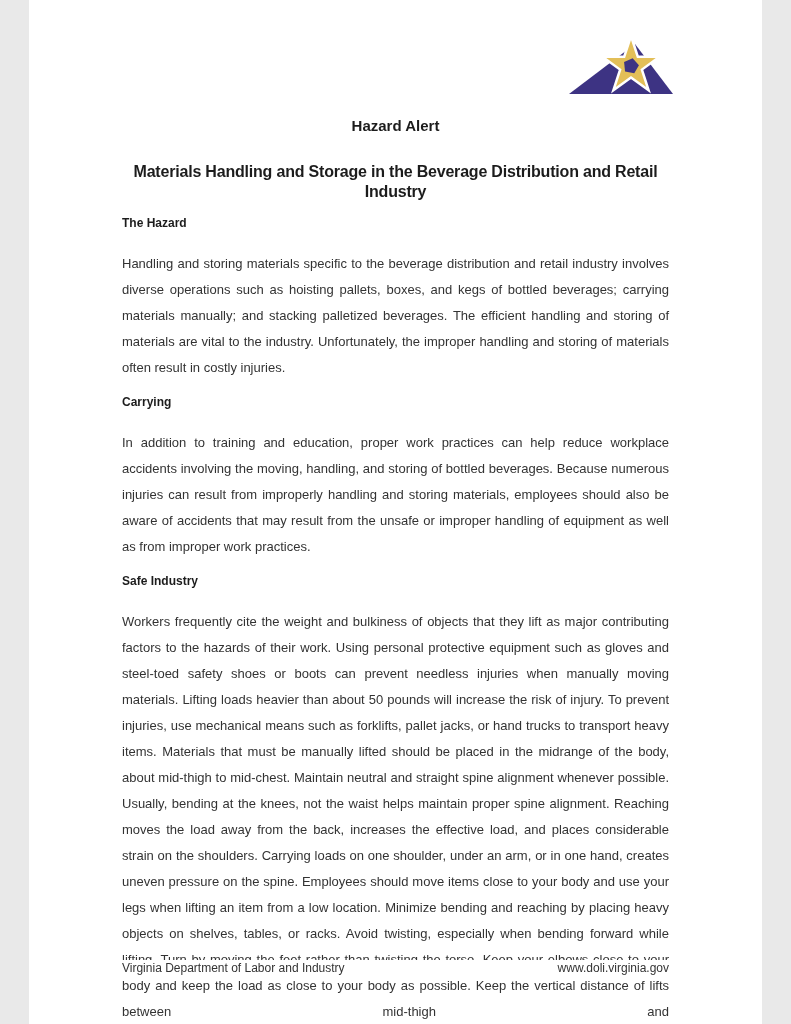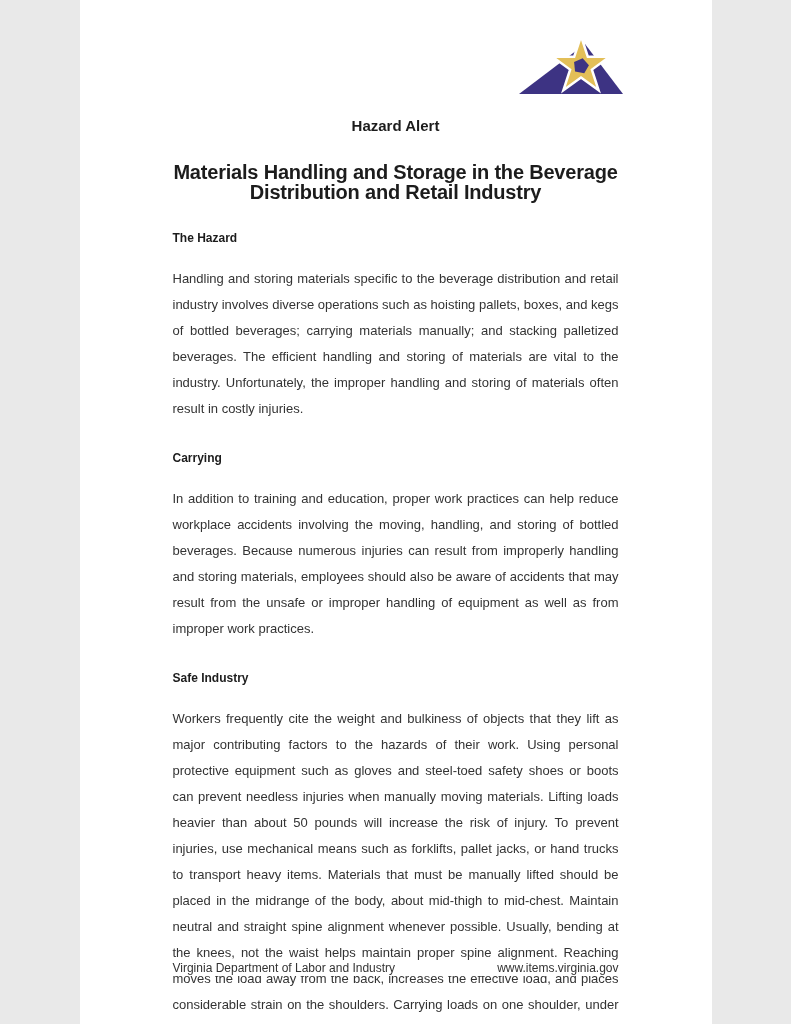--- a/index.html
+++ b/index.html
@@ -1,20 +1,20 @@
 <!DOCTYPE html>
 <html><head>
 <meta charset="utf-8">
 <style>
   * { margin: 0; padding: 0; box-sizing: border-box; }
   html, body { background: #e9e9e9; }
   body { font-family: "Liberation Sans", "DejaVu Sans", sans-serif; }
   .page {
     position: relative;
-    width: 632px;
+    width: 733px;
     height: 1024px;
     margin: 0 auto;
     background: #ffffff;
     overflow: hidden;
     color: #2b2b2b;
   }
   .logo {
     position: absolute;
     top: 28px;
     right: 88px;
@@ -31,28 +31,28 @@
     padding-top: 116px;
     text-align: center;
     font-size: 15px;
     font-weight: bold;
     color: #1c1c1c;
     line-height: 20px;
   }
   .doc-h2 {
     margin-top: 26px;
     text-align: center;
-    font-size: 20px;
+    font-size: 16px;
     font-weight: bold;
     letter-spacing: -0.2px;
     color: #1c1c1c;
     line-height: 20px;
   }
   .sec-h {
-    margin-top: 28px;
+    margin-top: 13px;
     font-size: 12px;
     font-weight: bold;
     color: #1c1c1c;
     line-height: 16px;
   }
   .sec-p {
     margin-top: 20px;
     font-size: 13px;
     line-height: 26px;
     text-align: justify;
@@ -103,16 +103,16 @@
 
     <section>
       <div class="sec-h">Safe Industry</div>
       <p class="sec-p cut-off">Workers frequently cite the weight and bulkiness of objects that they lift as major contributing factors to the hazards of their work.  Using personal protective equipment such as gloves and steel-toed safety shoes or boots can prevent needless injuries when manually moving materials.  Lifting loads heavier than about 50 pounds will increase the risk of injury. To prevent injuries, use mechanical means such as forklifts, pallet jacks, or hand trucks to transport heavy items.  Materials that must be manually lifted should be placed in the midrange of the body, about mid-thigh to mid-chest. Maintain neutral and straight spine alignment whenever possible. Usually, bending at the knees, not the waist helps maintain proper spine alignment.  Reaching moves the load away from the back, increases the effective load, and places considerable strain on the shoulders.  Carrying loads on one shoulder, under an arm, or in one hand, creates uneven pressure on the spine.  Employees should move items close to your body and use your legs when lifting an item from a low location.  Minimize bending and reaching by placing heavy objects on shelves, tables, or racks. Avoid twisting, especially when bending forward while lifting. Turn by moving the feet rather than twisting the torso.  Keep your elbows close to your body and keep the load as close to your body as possible.  Keep the vertical distance of lifts between mid-thigh and</p>
     </section>
 
   </div>
 
   <div class="footer">
     <span>Virginia Department of Labor and Industry</span>
-    <span>www.items.virginia.gov</span>
+    <span>www.doli.virginia.gov</span>
   </div>
 
 </div>
 
 </body></html>

